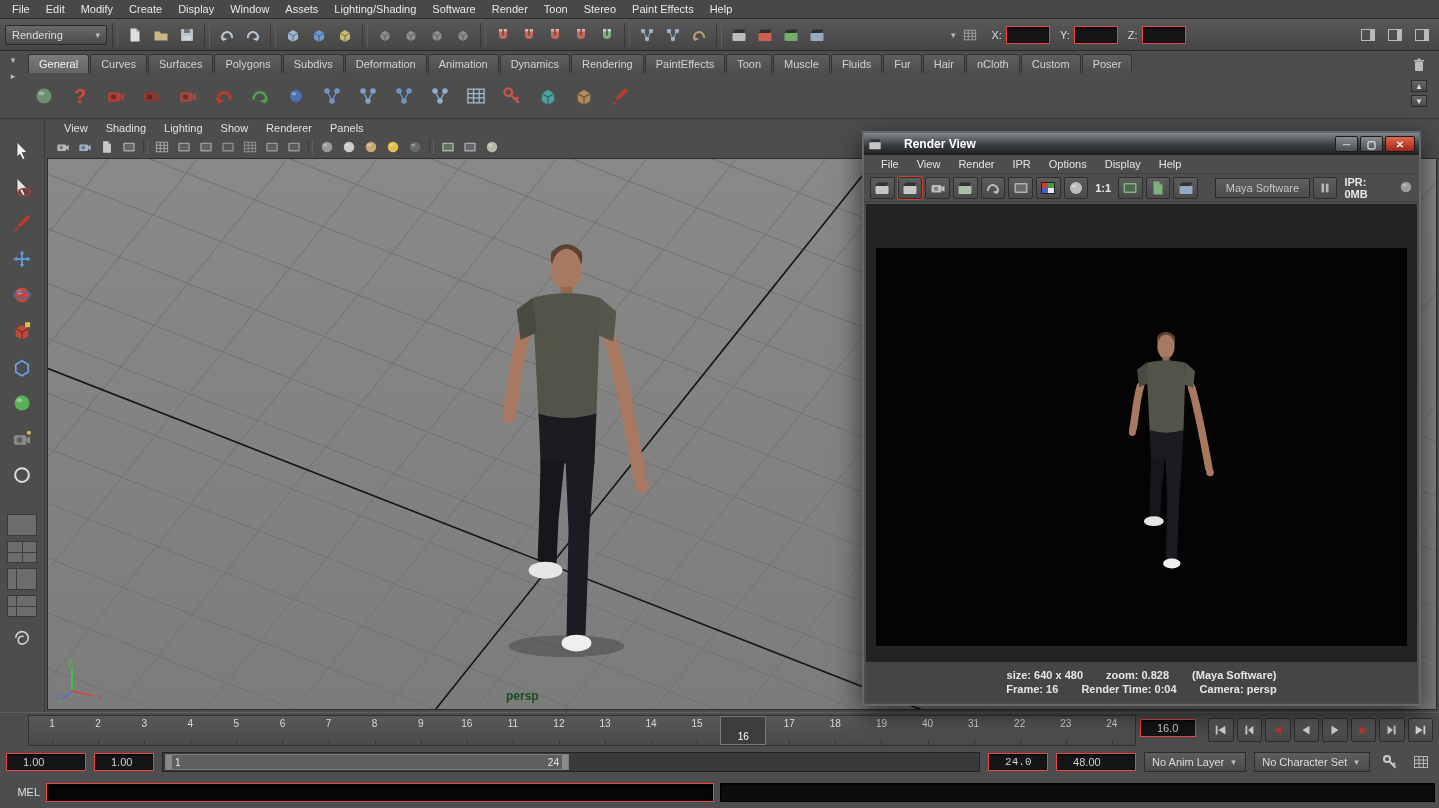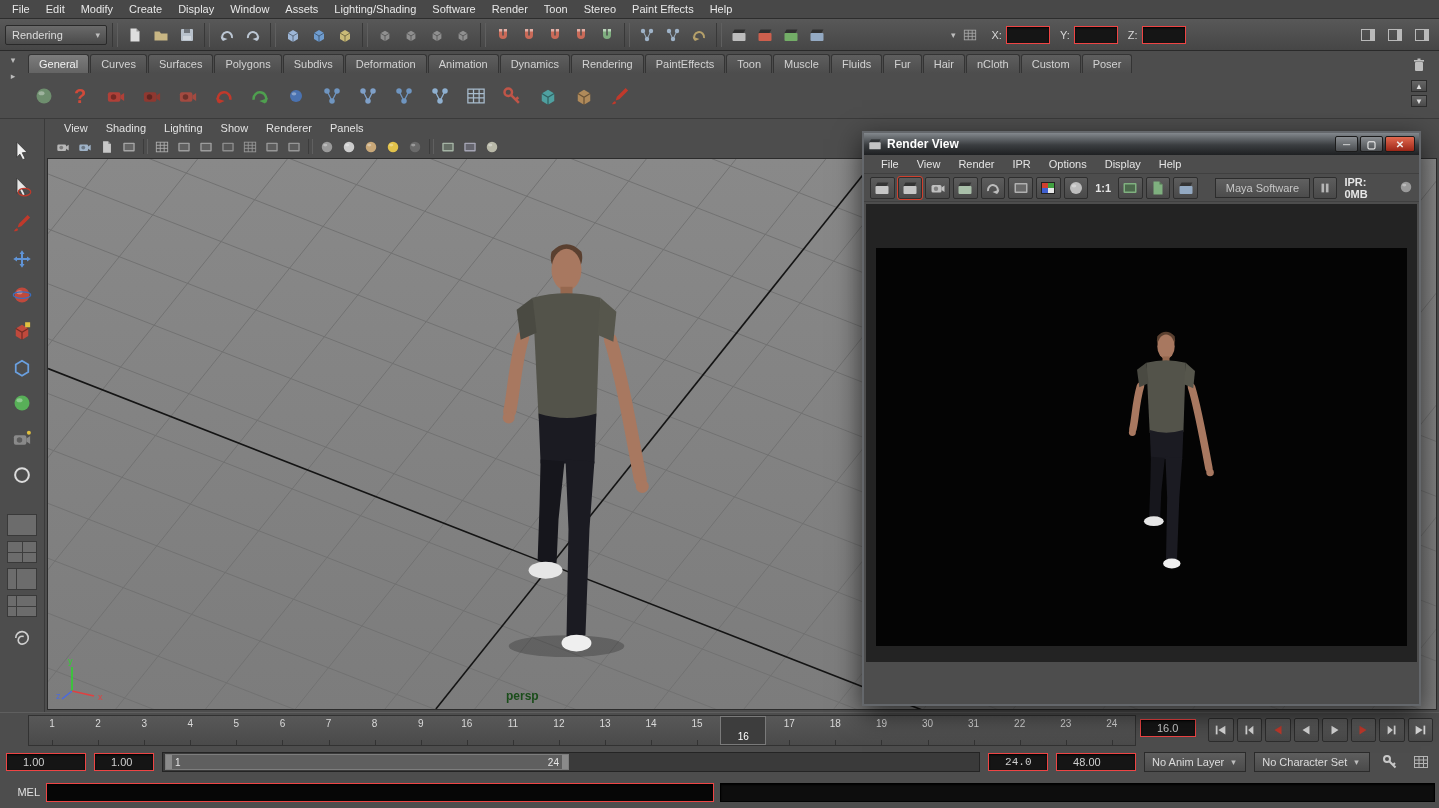--- a/index.html
+++ b/index.html
@@ -55,21 +55,21 @@
   .vsep{width:5px;height:15px;margin:0 2px;border-left:1px solid #3c3c3c;border-right:1px solid #606060}
   .view3d{position:absolute;top:39px;left:2px;right:2px;bottom:2px;
     background:linear-gradient(#898989,#7c7c7c);border:1px solid #2c2c2c;overflow:hidden}
   .persp-label{position:absolute;left:458px;bottom:6px;color:#1a4d1a;font-weight:bold;font-size:12px}
   .axis-ind{position:absolute;left:8px;bottom:4px}
   
   .rv{position:absolute;left:862px;top:131px;width:559px;height:575px;background:#4d4d4d;
     border:2px solid #64676b;box-shadow:0 8px 26px rgba(0,0,0,.65);z-index:10}
   .rv-title{height:22px;background:linear-gradient(180deg,#83888d,#3a3d40 55%,#1e2022);
     display:flex;align-items:center;padding:0 4px;color:#fff;font-weight:bold}
-  .rv-title .t{margin-left:5px;flex:1;font-size:12px}
+  .rv-title .t{margin-left:22px;flex:1;font-size:12px}
   .wbtn{width:23px;height:16px;margin-left:2px;border:1px solid #1c1c1c;border-radius:2px;
     display:flex;align-items:center;justify-content:center;font-size:10px;color:#eee;
     background:linear-gradient(#8a8e92,#4a4d50)}
   .wbtn.close{background:linear-gradient(#e2694f,#9c2617);width:30px}
   .rv-menu{height:19px;display:flex;align-items:center;padding-left:8px;border-bottom:1px solid #404040}
   .rv-mi{padding:1px 9px;color:#e4e4e4}
   .rv-tools{height:28px;display:flex;align-items:center;gap:3px;padding:0 6px;border-bottom:1px solid #404040}
   .rvb{width:25px;height:22px;display:inline-flex;align-items:center;justify-content:center;
     background:linear-gradient(#5d5d5d,#494949);border:1px solid #2e2e2e;border-radius:2px}
   .rvb.hl{outline:1px solid #d0402e}
@@ -860,20 +860,32 @@
           <use href="#i-sphere"></use>
         </svg></span>
   </div>
   <div class="rv-img-area">
     <div class="rv-img">
       <svg width="531" height="398" viewBox="0 0 531 398">
         <use href="#human-figure" transform="translate(290,319) scale(0.58)"></use>
       </svg>
     </div>
   </div>
+  <div class="rv-status">
+    <div>
+      <span>size: 640 x 480</span>
+      <span>zoom: 0.828</span>
+      <span>(Maya Software)</span>
+    </div>
+    <div>
+      <span>Frame: 16</span>
+      <span>Render Time: 0:04</span>
+      <span>Camera: persp</span>
+    </div>
+  </div>
 </div>
 
 <div class="timeline">
   <div class="ruler">
     <div style="display:flex;width:100%">
         <div class="tick">1</div>
         <div class="tick">2</div>
         <div class="tick">3</div>
         <div class="tick">4</div>
         <div class="tick">5</div>
@@ -884,21 +896,21 @@
         <div class="tick">16</div>
         <div class="tick">11</div>
         <div class="tick">12</div>
         <div class="tick">13</div>
         <div class="tick">14</div>
         <div class="tick">15</div>
         <div class="tick">16</div>
         <div class="tick">17</div>
         <div class="tick">18</div>
         <div class="tick">19</div>
-        <div class="tick">30</div>
+        <div class="tick">40</div>
         <div class="tick">31</div>
         <div class="tick">22</div>
         <div class="tick">23</div>
         <div class="tick">24</div>
       </div>
     <div class="marker" style="left: 62.5%; width: 4.16667%;">16</div>
   </div>
   <input class="inp timefield" value="16.00" style="">
   <div class="playback">
     <span class="pb">

